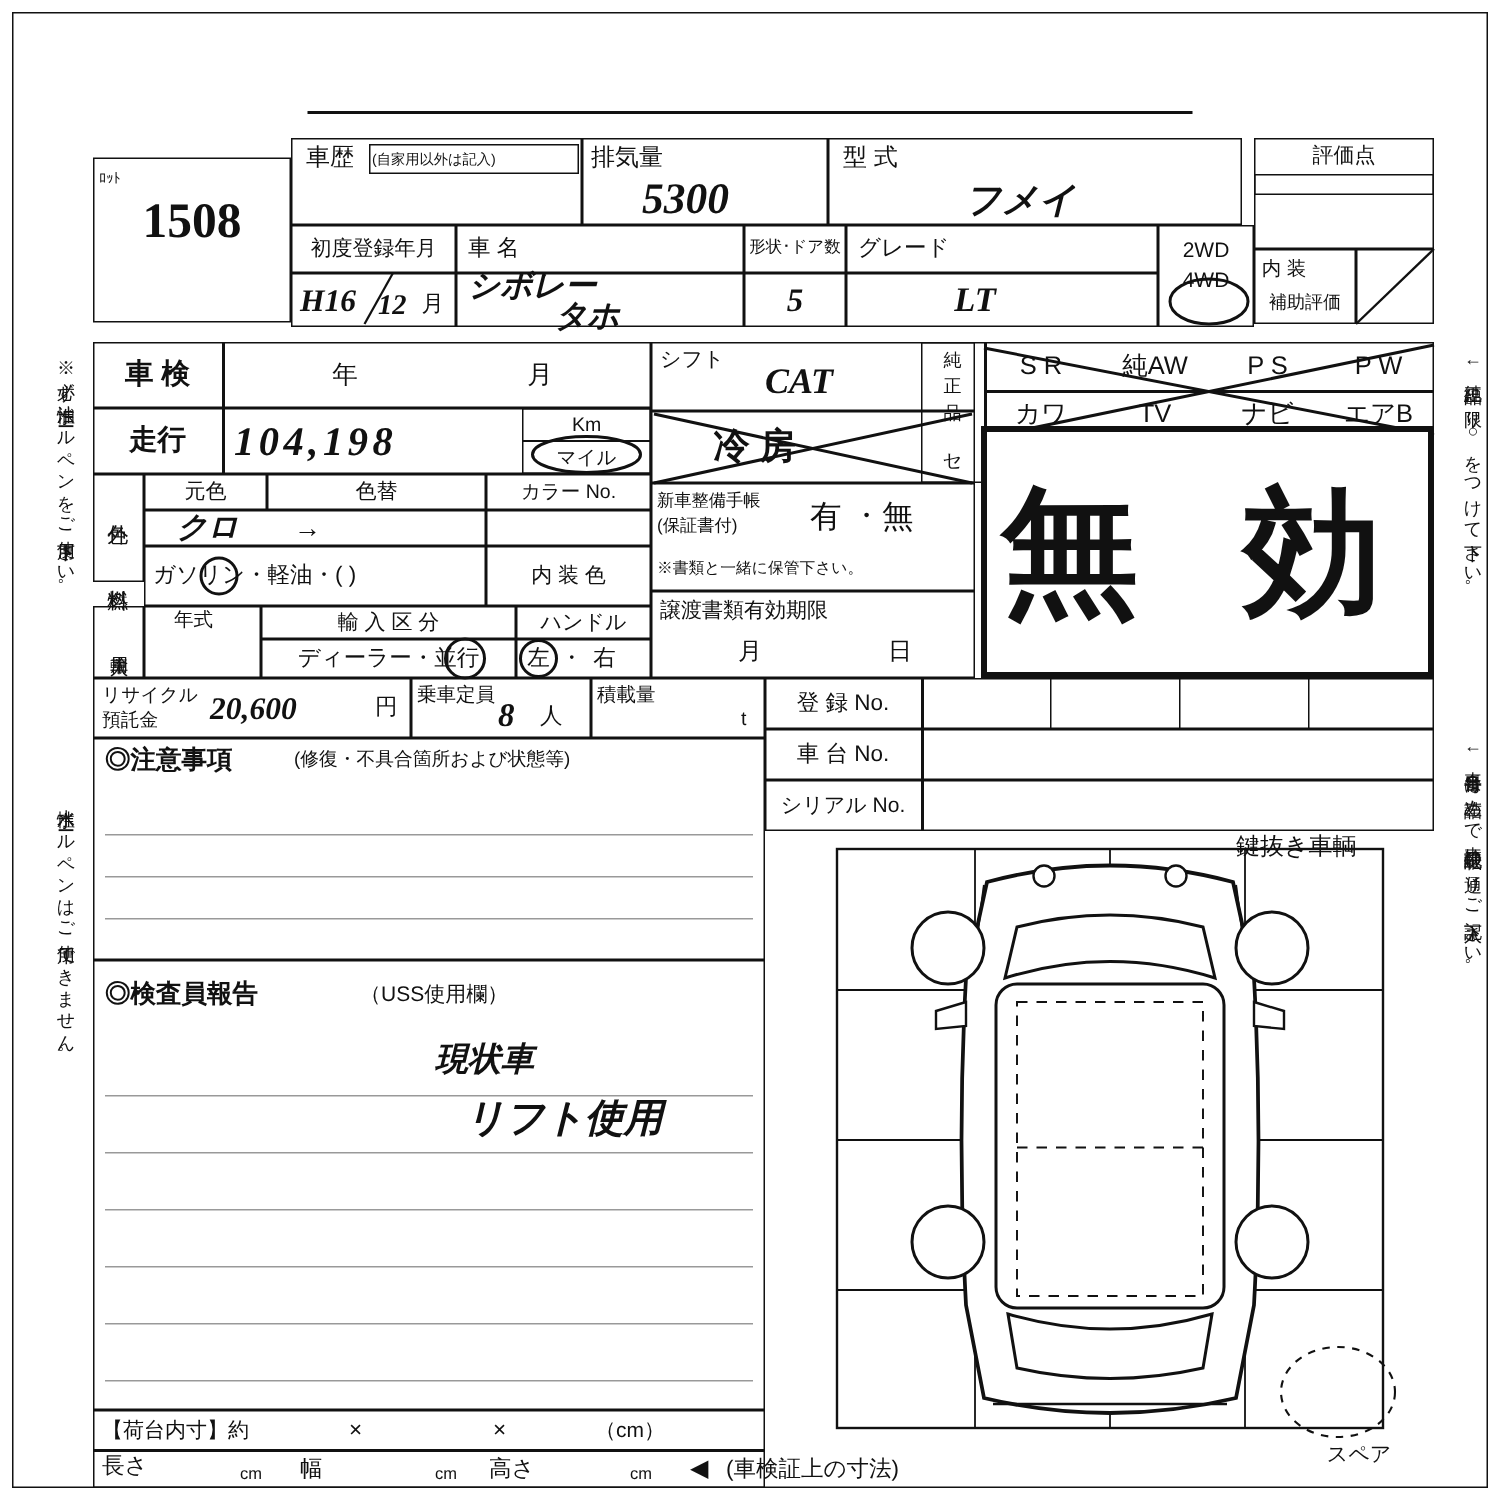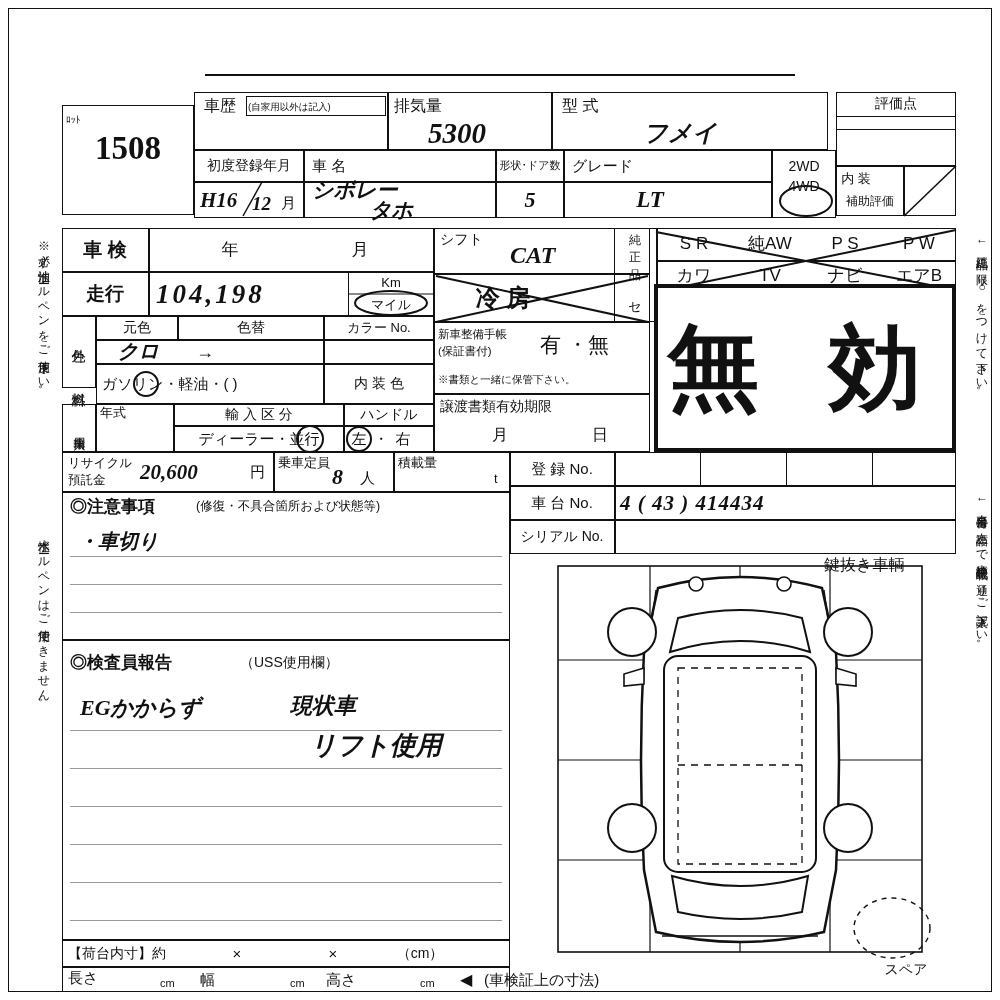--- a/index.html
+++ b/index.html
@@ -148,21 +148,21 @@
     <circle cx="146" cy="384" r="12" fill="none" stroke="#111" stroke-width="2"></circle>
   </svg>
   <div class="abs bx" style="left:324px;top:364px;width:110px;height:40px;"></div>
   <div class="abs ctr sm" style="left:324px;top:364px;width:110px;height:40px;font-size:14px;">内 装 色</div>
 
   <div class="abs bx" style="left:62px;top:404px;width:34px;height:48px;"></div>
   <div class="abs ctr" style="left:62px;top:404px;width:34px;height:48px;font-size:12px;">
     <span class="vert" style="height:46px;">輸入車用</span>
   </div>
   <div class="abs bx" style="left:96px;top:404px;width:78px;height:48px;"></div>
-  <div class="abs xs" style="left:100px;top:406px;width:60px;height:16px;font-size:13px;">年式</div>
+  <div class="abs xs" style="left:116px;top:406px;width:60px;height:16px;font-size:13px;">年式</div>
   <div class="abs bx" style="left:174px;top:404px;width:170px;height:22px;"></div>
   <div class="abs ctr sm" style="left:174px;top:404px;width:170px;height:22px;font-size:14px;">輸 入 区 分</div>
   <div class="abs bx" style="left:174px;top:426px;width:170px;height:26px;"></div>
   <div class="abs ctr sm" style="left:174px;top:426px;width:170px;height:26px;font-size:15px;">ディーラー・並行</div>
   <svg class="diag" width="1000" height="1000">
     <circle cx="310" cy="439" r="13" fill="none" stroke="#111" stroke-width="2"></circle>
   </svg>
 
   <div class="abs bx" style="left:344px;top:404px;width:90px;height:22px;"></div>
   <div class="abs ctr sm" style="left:344px;top:404px;width:90px;height:22px;font-size:14px;">ハンドル</div>
@@ -187,29 +187,27 @@
   <div class="abs lft hw" style="left:332px;top:462px;width:32px;height:30px;font-size:22px;">8</div>
   <div class="abs lft sm" style="left:360px;top:466px;width:24px;height:24px;font-size:15px;">人</div>
 
   <div class="abs bx" style="left:394px;top:452px;width:116px;height:40px;"></div>
   <div class="abs xs" style="left:398px;top:456px;width:70px;height:16px;font-size:13px;">積載量</div>
   <div class="abs sm" style="left:494px;top:472px;width:14px;height:18px;font-size:13px;">t</div>
 
   <div class="abs bx" style="left:62px;top:492px;width:448px;height:148px;"></div>
   <div class="abs lft lbl" style="left:70px;top:494px;width:150px;height:26px;font-size:17px;font-weight:bold;">◎注意事項</div>
   <div class="abs lft xs" style="left:196px;top:496px;width:250px;height:22px;font-size:12.5px;">(修復・不具合箇所および状態等)</div>
-  <div class="abs lft hw" style="left:78px;top:526px;width:300px;height:30px;font-size:20px;">・車切り</div>
   <div class="abs" style="left:70px;top:556px;width:432px;height:1px;background:#999;"></div>
   <div class="abs" style="left:70px;top:584px;width:432px;height:1px;background:#999;"></div>
   <div class="abs" style="left:70px;top:612px;width:432px;height:1px;background:#999;"></div>
 
   <div class="abs bx" style="left:62px;top:640px;width:448px;height:300px;"></div>
   <div class="abs lft lbl" style="left:70px;top:650px;width:190px;height:26px;font-size:17px;font-weight:bold;">◎検査員報告</div>
   <div class="abs lft sm" style="left:240px;top:652px;width:200px;height:22px;font-size:14px;">（USS使用欄）</div>
-  <div class="abs lft hw" style="left:80px;top:692px;width:210px;height:32px;font-size:22px;">EGかからず</div>
   <div class="abs lft hw" style="left:290px;top:690px;width:160px;height:32px;font-size:22px;">現状車</div>
   <div class="abs lft hw" style="left:310px;top:728px;width:220px;height:34px;font-size:26px;">リフト使用</div>
   <div class="abs" style="left:70px;top:730px;width:432px;height:1px;background:#999;"></div>
   <div class="abs" style="left:70px;top:768px;width:432px;height:1px;background:#999;"></div>
   <div class="abs" style="left:70px;top:806px;width:432px;height:1px;background:#999;"></div>
   <div class="abs" style="left:70px;top:844px;width:432px;height:1px;background:#999;"></div>
   <div class="abs" style="left:70px;top:882px;width:432px;height:1px;background:#999;"></div>
   <div class="abs" style="left:70px;top:920px;width:432px;height:1px;background:#999;"></div>
 
   <div class="abs bx" style="left:434px;top:228px;width:216px;height:46px;"></div>
@@ -271,21 +269,20 @@
   <div class="abs ctr sm" style="left:510px;top:452px;width:104px;height:34px;font-size:15px;">登  録 No.</div>
   <div class="abs" style="left:614px;top:452px;width:1.5px;height:34px;background:#111;"></div>
   <div class="abs" style="left:700px;top:452px;width:1.2px;height:34px;background:#111;"></div>
   <div class="abs" style="left:786px;top:452px;width:1.2px;height:34px;background:#111;"></div>
   <div class="abs" style="left:872px;top:452px;width:1.2px;height:34px;background:#111;"></div>
   <div class="abs lft hw" style="left:622px;top:452px;width:330px;height:34px;font-size:20px;"></div>
 
   <div class="abs bx" style="left:510px;top:486px;width:446px;height:34px;"></div>
   <div class="abs ctr sm" style="left:510px;top:486px;width:104px;height:34px;font-size:15px;">車 台 No.</div>
   <div class="abs" style="left:614px;top:486px;width:1.5px;height:34px;background:#111;"></div>
-  <div class="abs lft hw" style="left:620px;top:486px;width:330px;height:34px;font-size:21px;letter-spacing:1px;">4 ( 43 ) 414434</div>
 
   <div class="abs bx" style="left:510px;top:520px;width:446px;height:34px;"></div>
   <div class="abs ctr sm" style="left:510px;top:520px;width:104px;height:34px;font-size:14px;">シリアル No.</div>
   <div class="abs" style="left:614px;top:520px;width:1.5px;height:34px;background:#111;"></div>
 
   <div class="abs lft lbl" style="left:824px;top:552px;width:140px;height:26px;font-size:16px;">鍵抜き車輌</div>
 
   <svg class="abs" style="left:520px;top:560px;width:440px;height:400px;" viewBox="0 0 440 400">
 
     <rect x="38" y="6" width="364" height="386" fill="none" stroke="#111" stroke-width="1.6"></rect>

